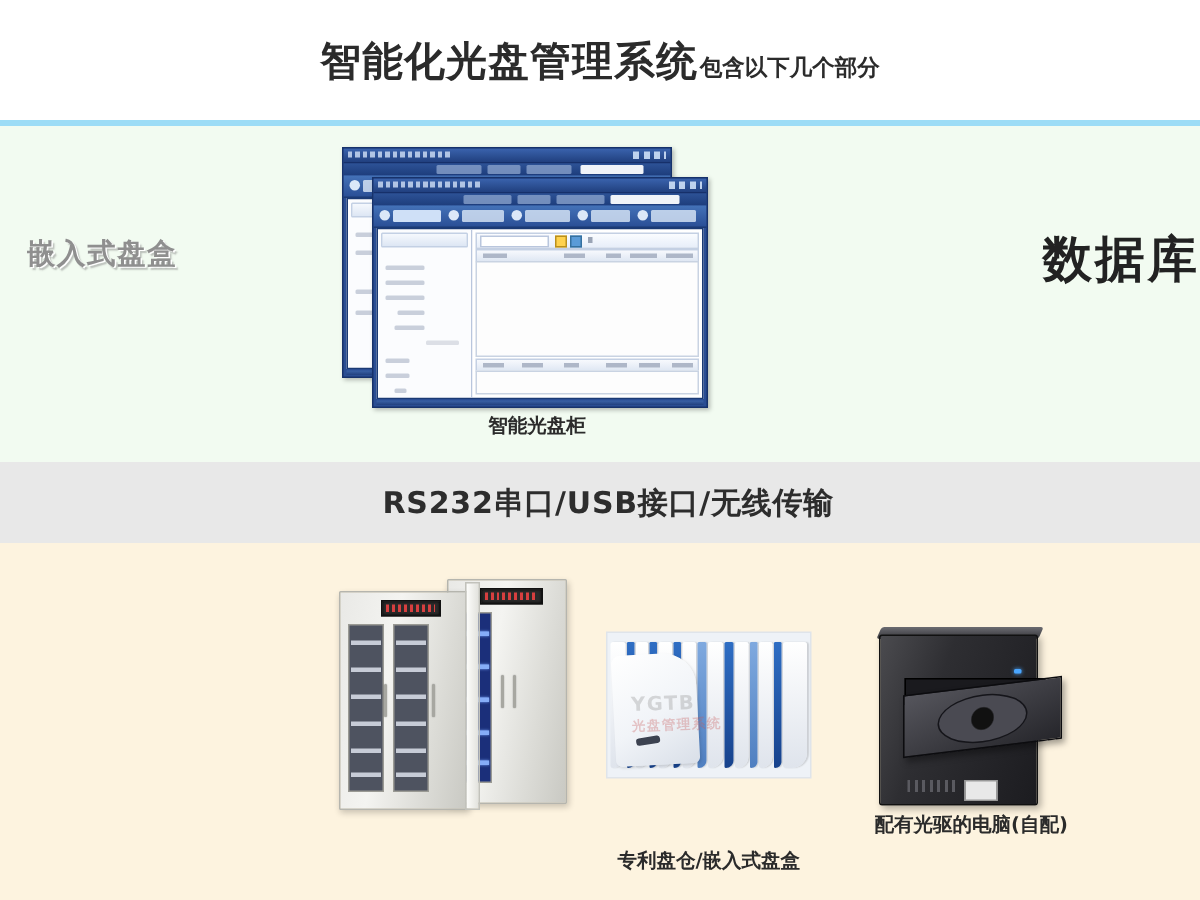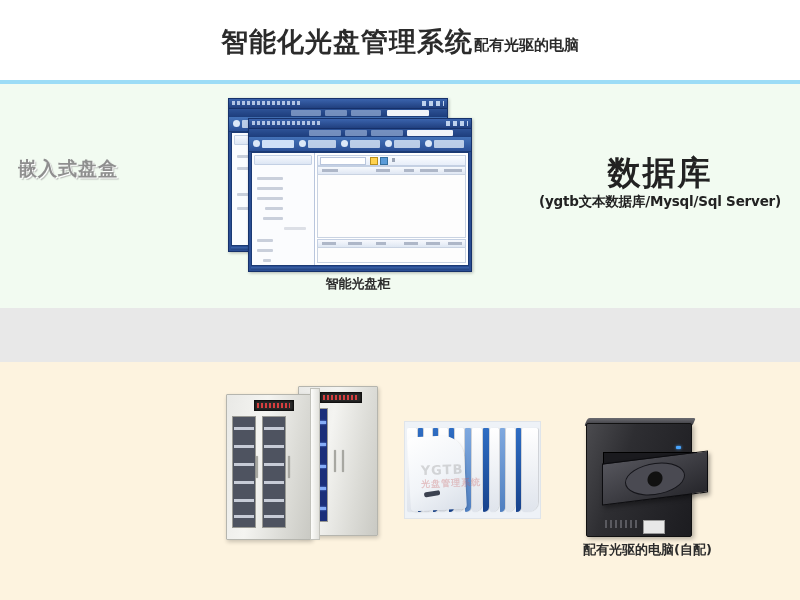--- a/index.html
+++ b/index.html
@@ -151,21 +151,21 @@
     position:absolute;left:2px;right:2px;bottom:1px;height:3px;
     background:linear-gradient(#3b63a8,#22417f);
   }
   .shot-caption{
     position:absolute;left:228px;top:275px;width:260px;
     text-align:center;font-size:13px;font-weight:bold;color:#2b2b2b;
   }
 
   
   .db{
-    position:absolute;left:520px;top:156px;width:280px;text-align:center;
+    position:absolute;left:520px;top:156px;width:280px;text-align:right;
   }
   .db-title{font-size:33px;font-weight:bold;color:#222;line-height:1.05;letter-spacing:2px;}
   .db-sub{font-size:13.5px;font-weight:bold;color:#222;line-height:1.2;margin-top:2px;letter-spacing:-.2px;}
 
   
   .connect-text{
     position:absolute;left:255px;top:322px;
     font-size:20px;font-weight:bold;color:#2d2d2d;letter-spacing:.5px;
   }
 
@@ -284,21 +284,21 @@
   }
 </style>
 </head>
 <body>
 
 <div id="page">
 
   <div class="header">
     <div class="header-inner">
       <span class="title-main">智能化光盘管理系统</span>
-      <span class="title-sub">配有光驱的电脑</span>
+      <span class="title-sub">包含以下几个部分</span>
     </div>
   </div>
   <div class="blue-rule"></div>
 
   <div class="section sec-software"></div>
 
   <div class="row-label lbl-software">嵌入式盘盒</div>
 
   <div class="shots">
 
@@ -401,24 +401,24 @@
         </div>
       </div>
       <div class="win-status"></div>
     </div>
   </div>
 
   <div class="shot-caption">智能光盘柜</div>
 
   <div class="db">
     <div class="db-title">数据库</div>
-    <div class="db-sub">(ygtb文本数据库/Mysql/Sql Server)</div>
   </div>
 
   <div class="section sec-connect"></div>
+  <div class="connect-text">RS232串口/USB接口/无线传输</div>
 
   <div class="section sec-hardware"></div>
 
   <div class="hw cab-wrap">
 
     <div class="cabinet" style="left:80px;top:6px;width:78px;height:148px;">
       <div class="cab-body"></div>
       <div class="cab-led" style="left:22px;top:6px;width:40px;height:9px;"></div>
       <div class="cab-glass lit" style="left:6px;top:22px;width:22px;height:112px;">
         <i style="top:12px;"></i>
@@ -473,20 +473,21 @@
     <div class="cart b" style="left:111px;width:5px;"></div>
     <div class="cart w" style="left:117px;width:16px;"></div>
     <div class="cart-fan">
       <div class="cart-notch"></div>
     </div>
     <div class="watermark">
       <span>YGTB</span>
       <span class="red">光盘管理系统</span>
     </div>
   </div>
+  <div class="hw-caption" style="left:390px;top:565px;width:165px;">专利盘仓/嵌入式盘盒</div>
 
   <div class="hw pc-wrap">
     <div class="pc-top"></div>
     <div class="pc-case">
       <div class="pc-bay"></div>
       <div class="pc-led"></div>
       <div class="pc-vents"></div>
       <div class="pc-badge"></div>
     </div>
     <div class="pc-tray">

